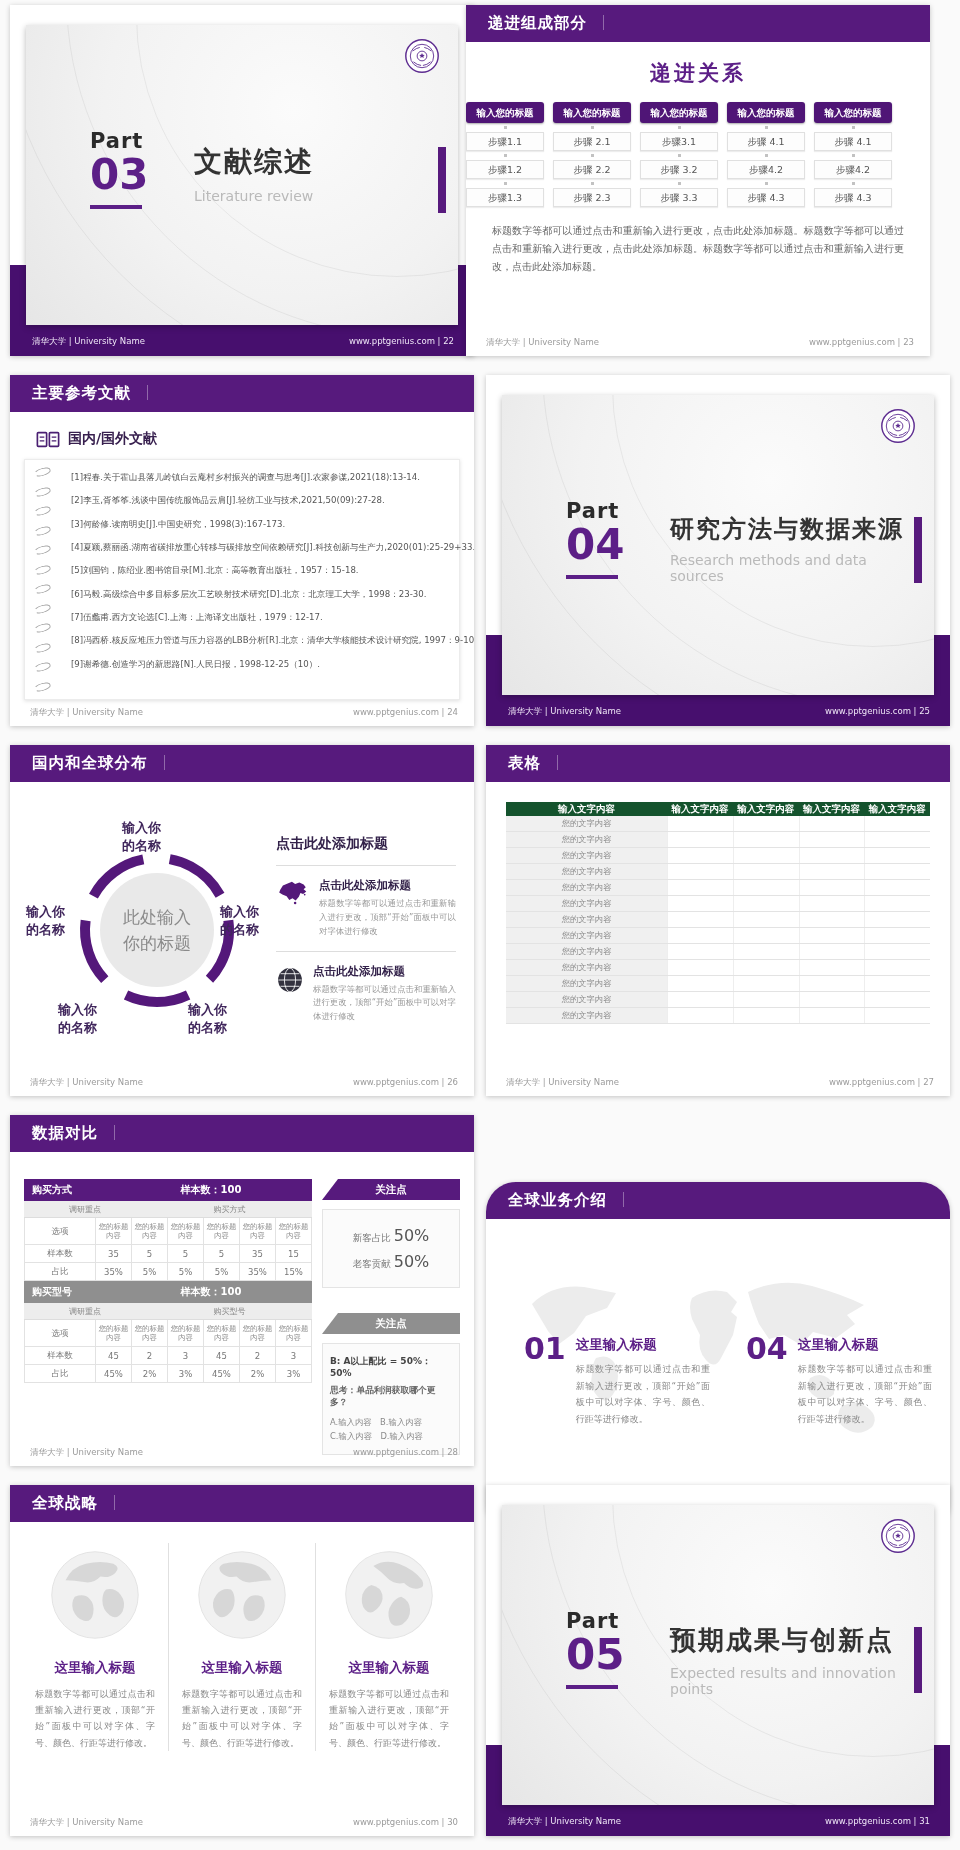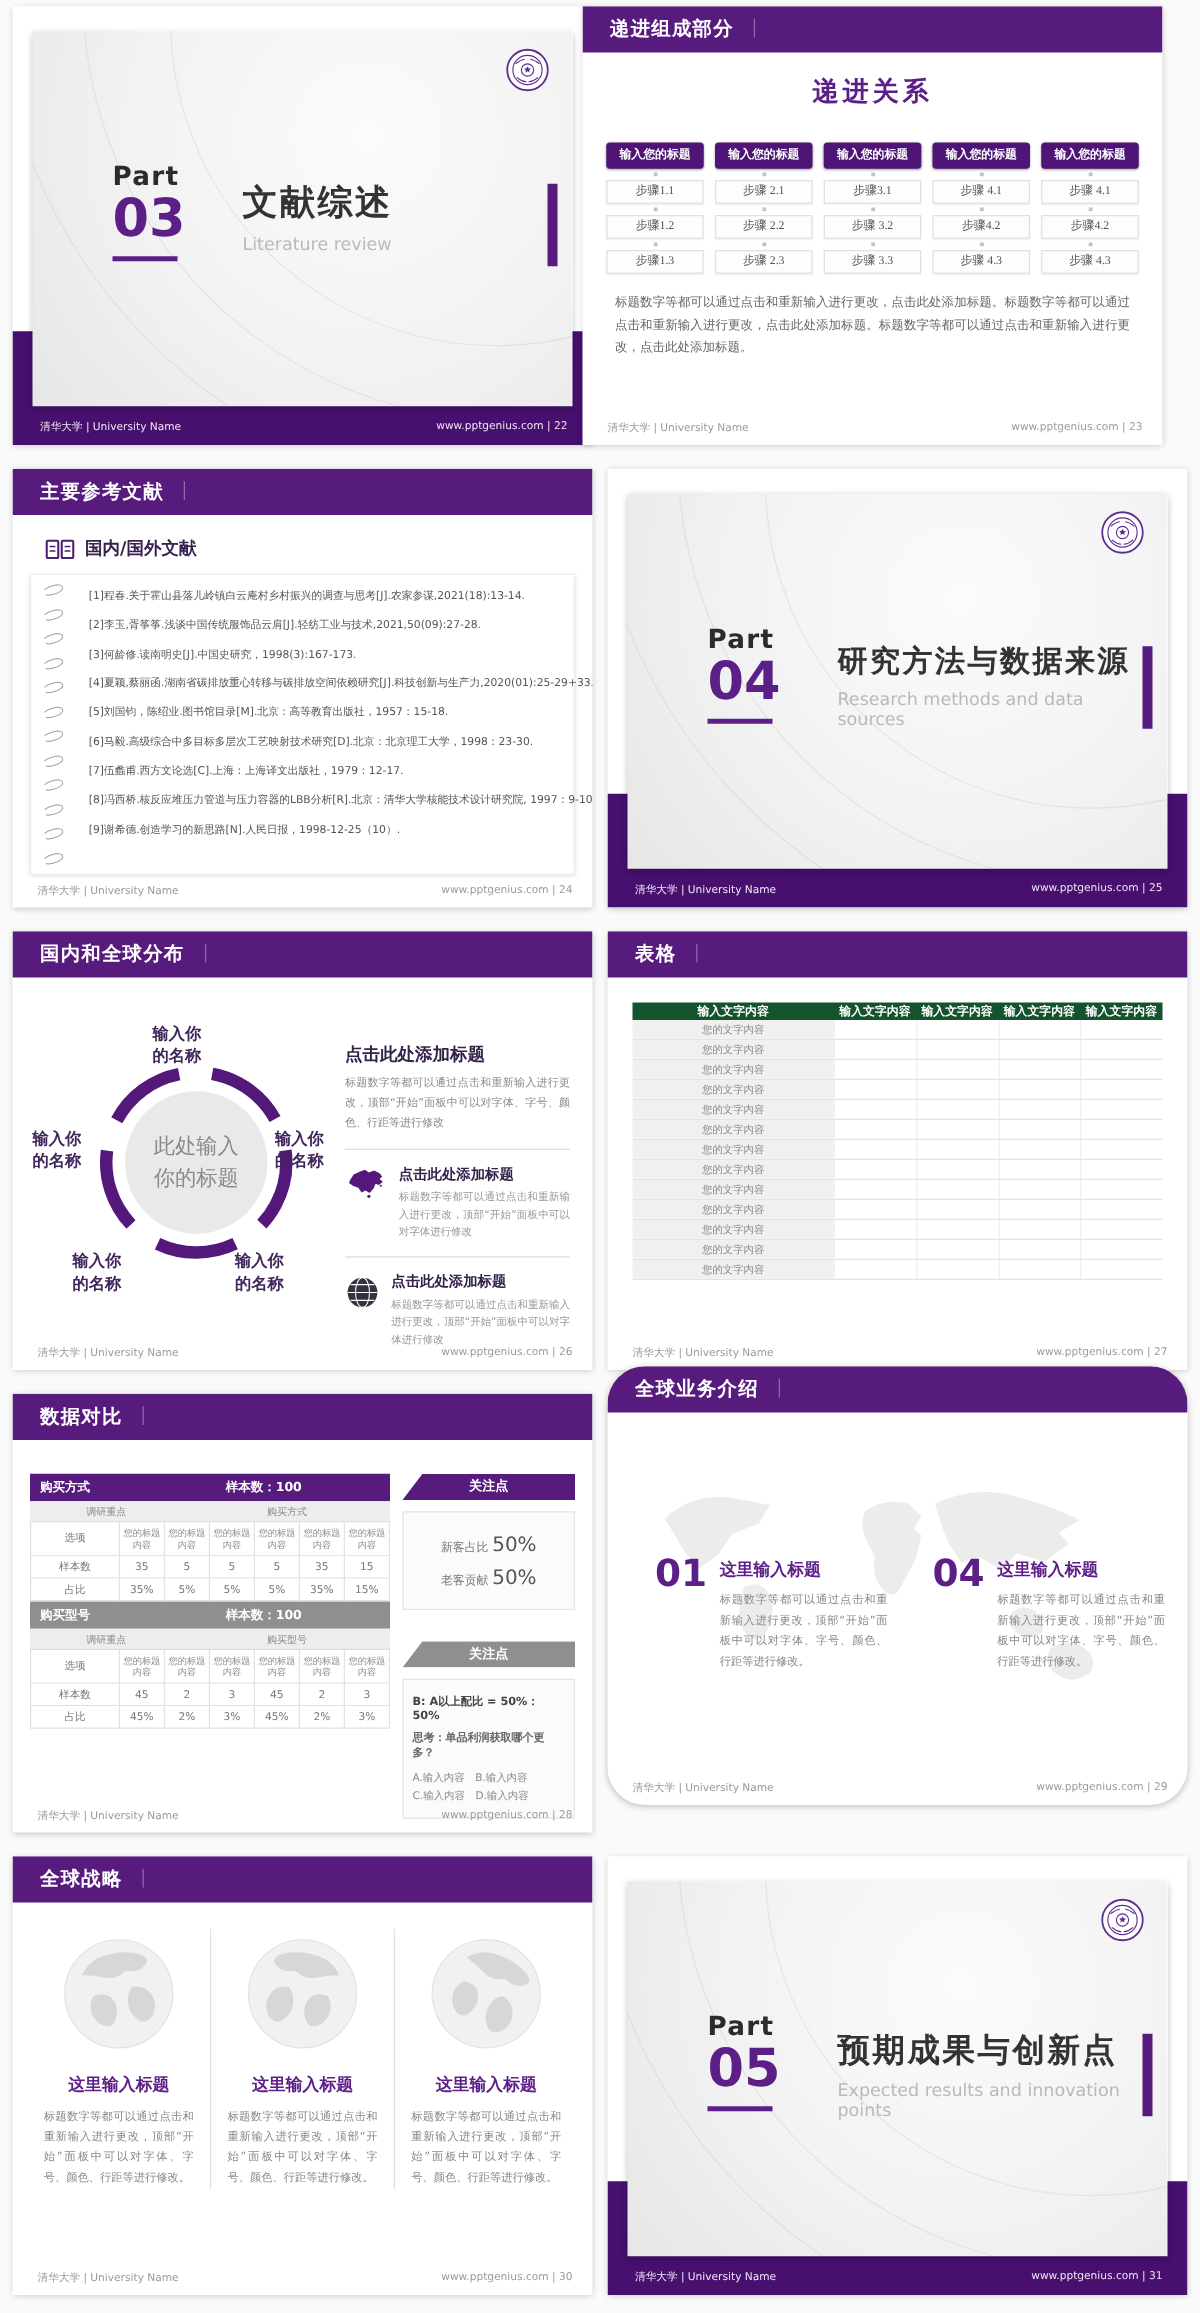--- a/index.html
+++ b/index.html
@@ -31,21 +31,21 @@
   .pnum{font-size:42px;font-weight:800;color:#5c1f87;line-height:1.05;}
   .pline{width:52px;height:4px;background:#5c1f87;margin-top:8px;}
   .ptitle{font-size:28px;font-weight:800;color:#333;letter-spacing:2px;margin-top:14px;}
   .psub{font-size:14px;color:#b9b9b9;margin-top:7px;}
   .pbar{position:absolute;right:12px;top:122px;width:8px;height:66px;background:#571a7d;}
   .pfoot{position:absolute;left:22px;right:20px;bottom:8px;display:flex;z-index:3;
     justify-content:space-between;font-size:8.5px;color:#efe6f7;}
   
   .p23title{text-align:center;font-size:21px;font-weight:800;color:#5c1f87;
     letter-spacing:3px;margin-top:17px;}
-  .steps{display:flex;justify-content:center;gap:9px;margin-top:27px;font-family:Liberation Serif, serif;}
+  .steps{display:flex;gap:9px;margin-top:15px;}
   .scol{width:78px;}
   .sh{background:#4f1576;color:#fff;font-size:9.5px;font-weight:700;text-align:center;
     height:21px;line-height:21px;border-radius:3px;box-shadow:0 1px 2px rgba(0,0,0,.35);}
   .dot{width:3px;height:3px;background:#c2c2c2;margin:3px auto;}
   .scell{height:17px;line-height:17px;background:#fdfdfd;border:1px solid #e0e0e0;
     box-shadow:0 1px 1px rgba(0,0,0,.07);text-align:center;font-size:9.5px;color:#555;}
   .p23body{margin:15px 26px 0;font-size:10px;color:#666;line-height:1.8;text-align:justify;}
   
   .sect{position:absolute;left:26px;top:55px;display:flex;align-items:center;gap:8px;
     font-size:14px;font-weight:800;color:#38204f;}
@@ -303,21 +303,20 @@
     <div class="dlab" style="left:16px;top:158px;">输入你
 的名称</div>
     <div class="dlab" style="left:210px;top:158px;">输入你
 的名称</div>
     <div class="dlab" style="left:48px;top:256px;">输入你
 的名称</div>
     <div class="dlab" style="left:178px;top:256px;">输入你
 的名称</div>
     <div class="rcol">
       <div class="rtitle">点击此处添加标题</div>
-      <div class="rbody">标题数字等都可以通过点击和重新输入进行更改，顶部“开始”面板中可以对字体、字号、颜色、行距等进行修改</div>
       <div class="rdiv"></div>
       <div class="ritem">
         <svg class="ri-ic" width="34" height="26" viewBox="0 0 64 48">
             <path d="M8 18L13 10L22 6L30 3L36 7L44 4L52 8L56 13L52 17L57 21L51 26L46 24L43 31L37 38L31 34L25 37L20 30L12 27L6 23Z" fill="#54187a"></path>
             <circle cx="36" cy="43" r="2.4" fill="#54187a"></circle>
             <circle cx="54" cy="27" r="1.6" fill="#54187a"></circle>
           </svg>
         <div>
           <div class="ri-title">点击此处添加标题</div>
           <div class="ri-body">标题数字等都可以通过点击和重新输入进行更改，顶部“开始”面板中可以对字体进行修改</div>
@@ -547,21 +546,21 @@
           </div>
         </div>
       </div>
     </div>
     <div class="sfoot">
       <span>清华大学 | University Name</span>
       <span>www.pptgenius.com | 28</span>
     </div>
   </div>
 
-  <div class="cell" style="left:486px;top:1093px;border-radius:30px;">
+  <div class="cell" style="left:486px;top:1182px;border-radius:30px;">
     <div class="shead"><span>全球业务介绍</span><span class="hsep"></span></div>
     <svg class="wmap" viewBox="0 0 420 210">
       <g fill="#ececec">
         <path d="M22 44q20-20 52-17l32 6-9 15-21 8-12 17-15 11-11-13z"></path>
         <path d="M86 98q13-5 19 6t0 27q-8 15-17 6t-6-23q0-10 4-16z"></path>
         <path d="M182 38q16-11 35-6l10 10-6 10 6 5-4 18-12 23q-6 12-15 2t-6-25l-8-16q-4-13 0-21z"></path>
         <path d="M238 32q32-15 64-6t52 19l-17 10 8 9-19 14-23-6-12 13-17-10-15 4-10-15q-7-17-11-32z"></path>
         <path d="M300 118q10-6 18 0t6 16q-8 8-16 4t-10-10q0-6 2-10z"></path>
         <path d="M332 146q15-7 26 2t4 19q-11 9-22 4t-12-13q0-8 4-12z"></path>
       </g>

